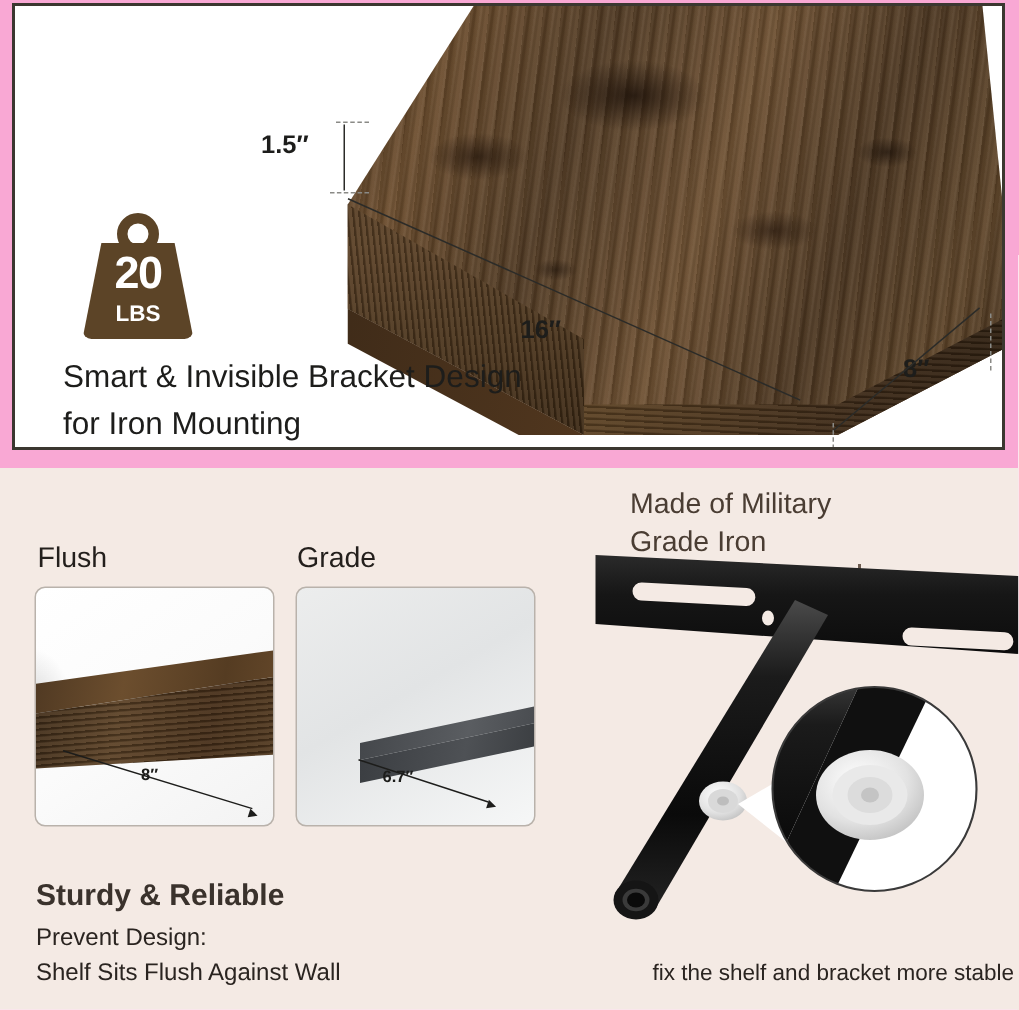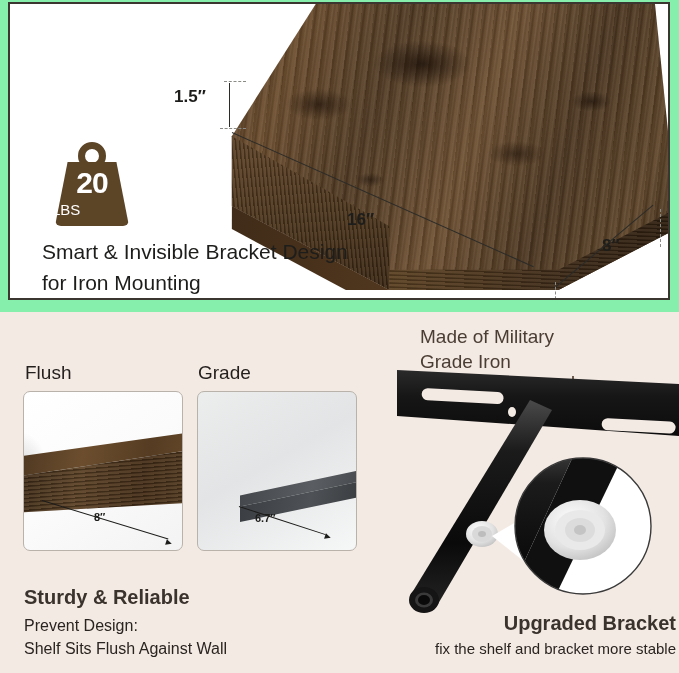--- a/index.html
+++ b/index.html
@@ -12,21 +12,21 @@
     font-family: "Liberation Sans", sans-serif;
     width: 679px;
     height: 673px;
     overflow: hidden;
     position: relative;
   }
   #root {
     position: relative;
     width: 679px;
     height: 673px;
-    background: #86efac;
+    background: #f9a8d4;
   }
 
   
   .top-panel {
     position: absolute;
     left: 8px;
     top: 2px;
     width: 662px;
     height: 298px;
     background: #ffffff;
@@ -73,24 +73,24 @@
     font-size: 30px;
     font-weight: bold;
     letter-spacing: -1px;
     line-height: 1;
   }
   .wb-lbs {
     position: absolute;
     left: 0;
     top: 60px;
     width: 80px;
-    text-align: left;
+    text-align: center;
     color: #ffffff;
     font-size: 15px;
-    font-weight: normal;
+    font-weight: bold;
     letter-spacing: 0px;
     line-height: 1;
   }
 
   
   .headline {
     position: absolute;
     left: 32px;
     top: 232px;
     width: 520px;
@@ -502,16 +502,15 @@
       <g>
         <ellipse cx="200" cy="172" rx="36" ry="30" fill="url(#screwGrad)"></ellipse>
         <ellipse cx="200" cy="172" rx="25" ry="20" fill="#e9e9e9"></ellipse>
         <ellipse cx="200" cy="172" rx="15" ry="12" fill="#dcdcdc"></ellipse>
         <ellipse cx="200" cy="172" rx="6" ry="5" fill="#c4c4c4"></ellipse>
       </g>
     </g>
     <circle cx="203" cy="168" r="68" fill="none" stroke="#3a3a3a" stroke-width="1.4"></circle>
   </svg>
 
-  <div class="upgraded-title">Upgraded Bracket</div>
   <div class="upgraded-sub">fix the shelf and bracket more stable</div>
 
 </div>
 
 </body></html>

